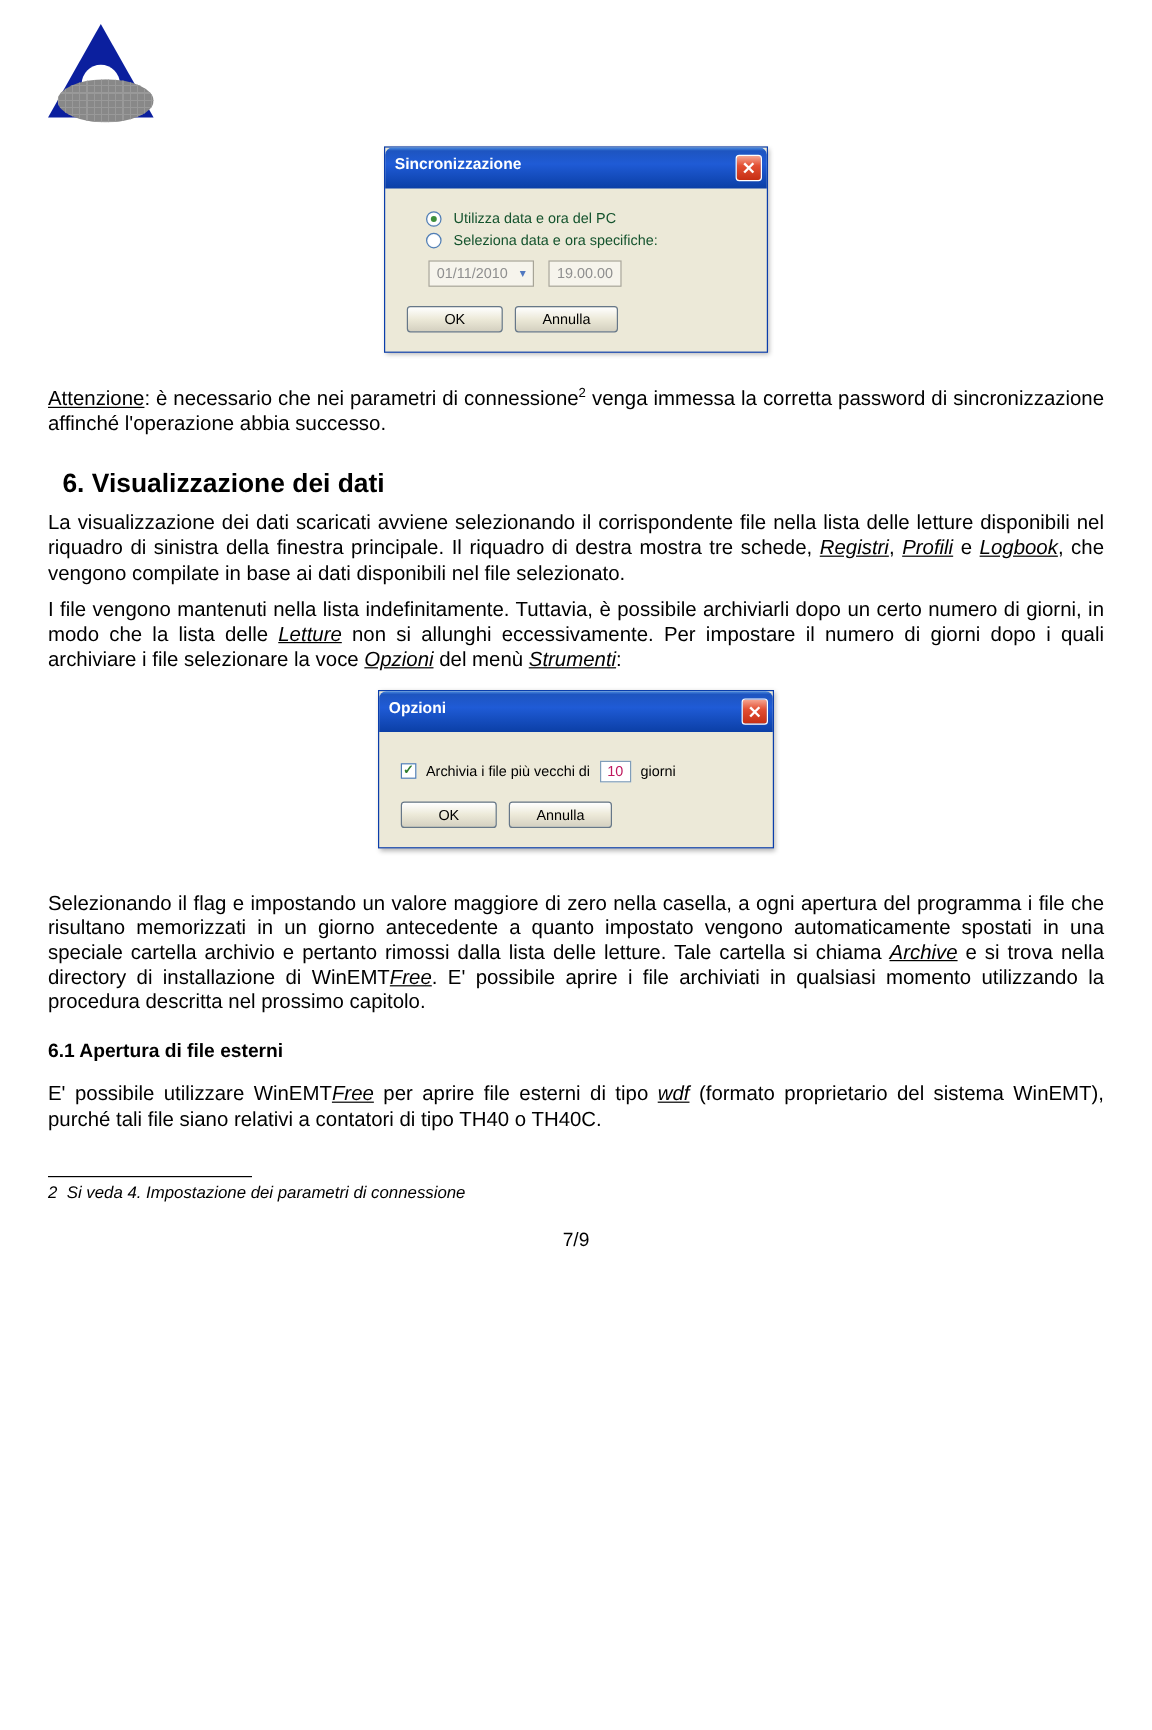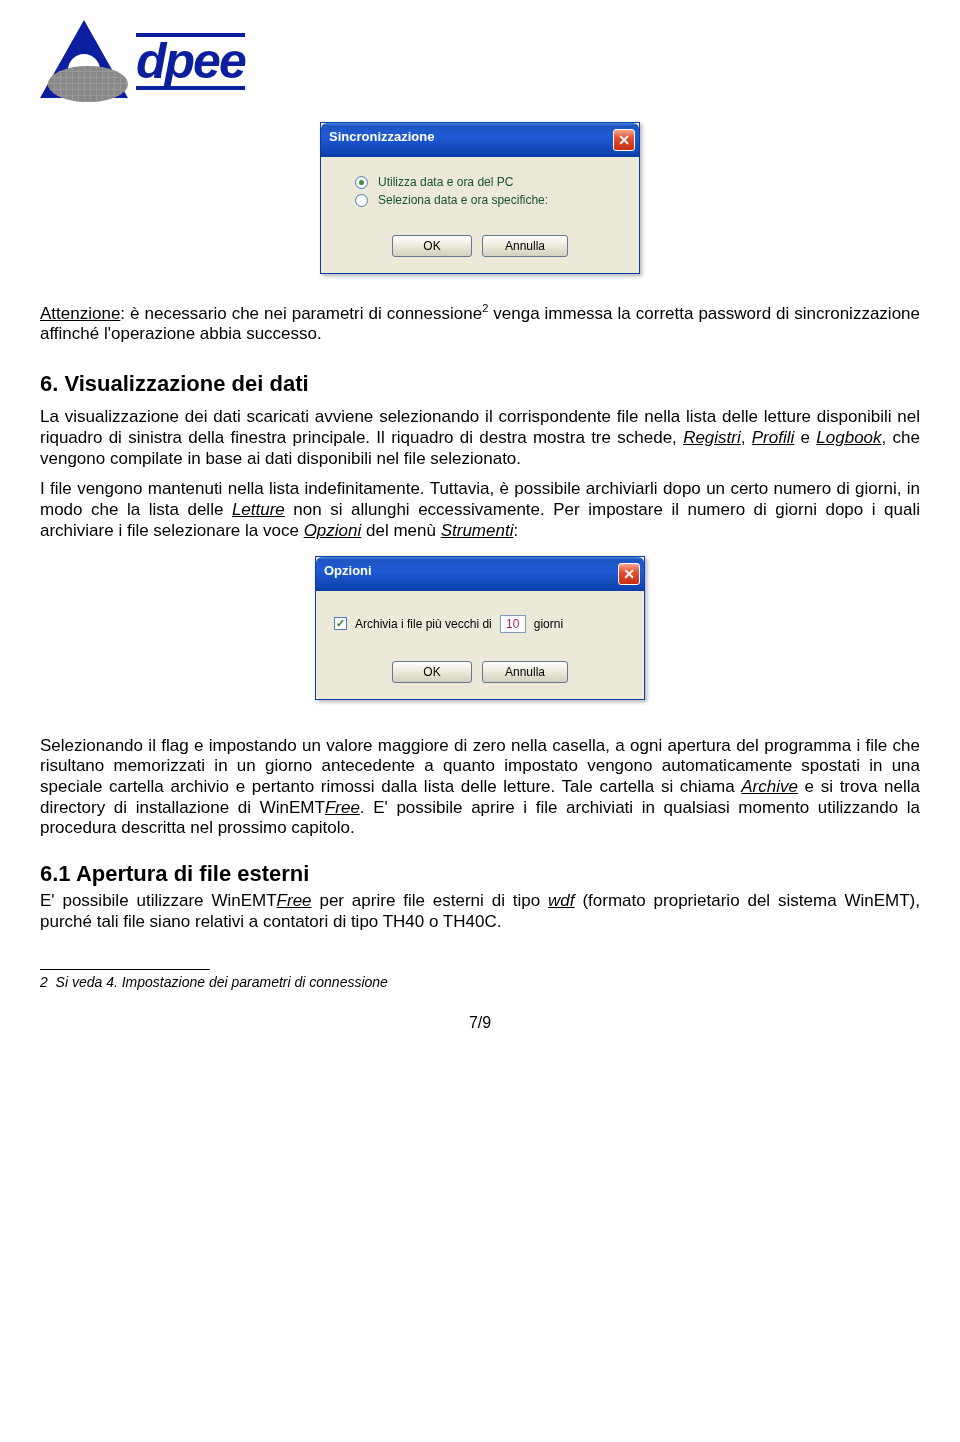--- a/index.html
+++ b/index.html
@@ -124,23 +124,22 @@
       display: inline-flex;
       align-items: center;
       gap: 10px;
     }
     .xp-input-dd {
       color: #5078c0;
       font-size: 10px;
     }
     .xp-button-row {
       display: flex;
-      justify-content: center;
       gap: 10px;
-      margin-top: 28px;
+      margin-top: 16px;
     }
     .xp-button {
       background: linear-gradient(180deg, #fff, #ece9d8 50%, #d4d0c0);
       border: 1px solid #678;
       border-radius: 3px;
       padding: 3px 22px;
       font-size: 12px;
       cursor: pointer;
       min-width: 80px;
       text-align: center;
@@ -156,26 +155,26 @@
       text-align: justify;
       line-height: 1.22;
       margin: 0 0 10px 0;
     }
     .underline { text-decoration: underline; }
     .italic { font-style: italic; text-decoration: underline; }
     .sup { font-size: 11px; vertical-align: super; }
     h2.section {
       font-size: 22px;
       font-weight: bold;
-      margin: 26px 0 10px 0;
+      margin: 26px 0 10px 12px;
     }
     h3.subsection {
-      font-size: 22px;
-      font-weight: bold;
-      margin: 22px 0 4px 0;
+      font-size: 16px;
+      font-weight: bold;
+      margin: 22px 0 16px 0;
     }
 
     .xp-checkbox {
       width: 13px; height: 13px;
       border: 1px solid #4f7db5;
       background: #fff;
       color: #2e7d2e;
       font-size: 11px;
       line-height: 11px;
       display: inline-flex;
@@ -211,37 +210,45 @@
   </style>
 </head>
 <body>
 
 <div class="logo">
   <div class="logo-icon">
     <div class="logo-triangle"></div>
     <div class="logo-cutout"></div>
     <div class="logo-grid"></div>
   </div>
-  <div class="logo-text">dpee</div>
 </div>
 
 <div class="dialog-center">
   <div class="xp-dialog" style="width:320px">
     <div class="xp-titlebar">
       <span>Sincronizzazione</span>
       <span class="xp-close">✕</span>
     </div>
     <div class="xp-body">
       <div class="xp-radio-row">
         <span class="xp-radio selected"></span>
         <span>Utilizza data e ora del PC</span>
       </div>
       <div class="xp-radio-row">
         <span class="xp-radio"></span>
         <span>Seleziona data e ora specifiche:</span>
+      </div>
+      <div style="margin:10px 0 0 18px; display:flex; gap:12px;">
+        <span class="xp-input">
+          <span>01/11/2010</span>
+          <span class="xp-input-dd">▾</span>
+        </span>
+        <span class="xp-input">
+          <span>19.00.00</span>
+        </span>
       </div>
       <div class="xp-button-row">
         <span class="xp-button">OK</span>
         <span class="xp-button">Annulla</span>
       </div>
     </div>
   </div>
 </div>
 
 <p class="body-text">

